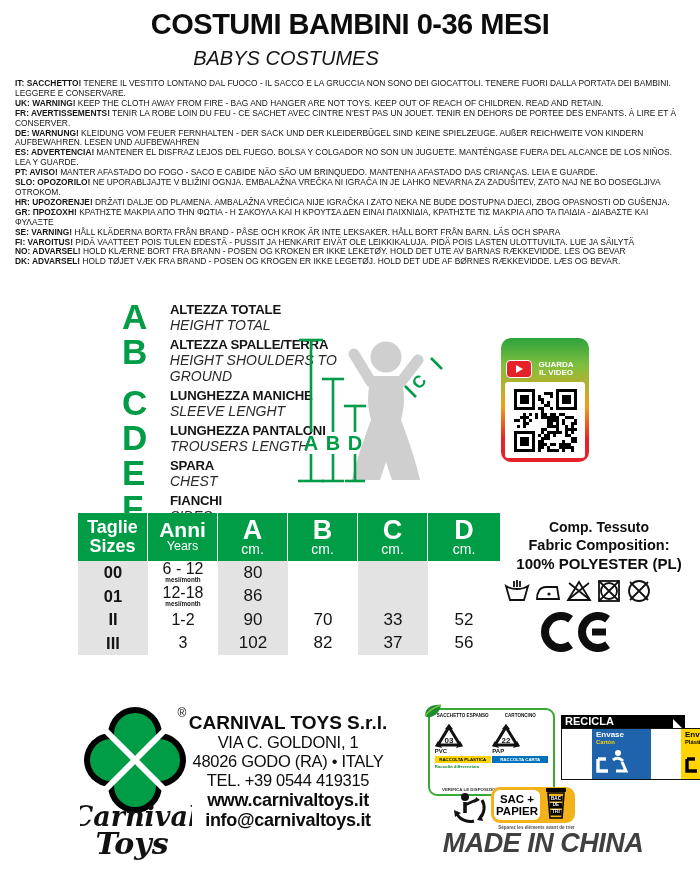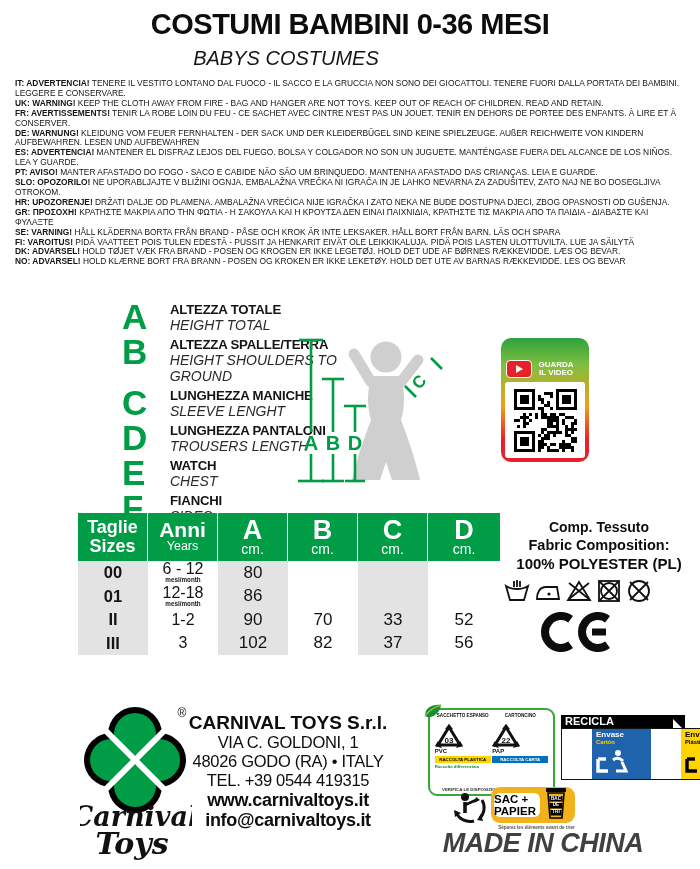--- a/index.html
+++ b/index.html
@@ -104,51 +104,51 @@
   .rc-blue{background:#1f63ac;color:#fff;}
   .rc-yellow{background:#ffd400;color:#000;}
   .rc-l1{font-size:8px;font-weight:800;line-height:8px;}
   .rc-l2{font-size:5.8px;font-weight:800;line-height:7px;}
   .rc-blue .rc-l2{color:#ffd400;}
 
   
   .triman{left:452px;top:788px;}
   .sac-badge{left:491px;top:787px;width:84px;height:36px;background:#f2b21b;border-radius:9px;
              display:flex;align-items:center;box-sizing:border-box;padding:3px;}
-  .sac-text{background:#fff;border-radius:6px;width:46px;height:24px;display:flex;flex-direction:column;
-            justify-content:center;font-size:11.5px;font-weight:800;line-height:12px;
+  .sac-text{background:#fff;border-radius:6px;width:46px;height:30px;display:flex;flex-direction:column;
+            align-items:center;justify-content:center;font-size:11.5px;font-weight:800;line-height:12px;
             color:#000;}
   .sac-bin{position:relative;width:32px;height:36px;margin-top:-6px;}
   .bin-lines{position:absolute;left:7px;top:12px;width:18px;text-align:center;color:#fff;
              font-size:4.6px;font-weight:800;line-height:6.4px;}
   .sac-note{left:489px;top:825px;width:95px;text-align:center;font-size:4.6px;font-weight:600;
             color:#555;}
   .made-in{left:428px;top:828px;width:230px;text-align:center;font-size:27px;font-weight:800;
            font-style:italic;color:#404040;letter-spacing:-0.5px;}
 </style>
 </head>
 <body>
 
 <div class="abs title">COSTUMI BAMBINI 0-36 MESI</div>
 <div class="abs subtitle">BABYS COSTUMES</div>
 
 <div class="abs warnings">
-  <p><b>IT: ADVERTENCIA!</b> <span>TENERE IL VESTITO LONTANO DAL FUOCO - IL SACCO E LA GRUCCIA NON SONO DEI GIOCATTOLI. TENERE FUORI DALLA PORTATA DEI BAMBINI. LEGGERE E CONSERVARE.</span></p>
+  <p><b>IT: SACCHETTO!</b> <span>TENERE IL VESTITO LONTANO DAL FUOCO - IL SACCO E LA GRUCCIA NON SONO DEI GIOCATTOLI. TENERE FUORI DALLA PORTATA DEI BAMBINI. LEGGERE E CONSERVARE.</span></p>
   <p><b>UK: WARNING!</b> <span>KEEP THE CLOTH AWAY FROM FIRE - BAG AND HANGER ARE NOT TOYS. KEEP OUT OF REACH OF CHILDREN. READ AND RETAIN.</span></p>
   <p><b>FR: AVERTISSEMENTS!</b> <span>TENIR LA ROBE LOIN DU FEU - CE SACHET AVEC CINTRE N'EST PAS UN JOUET. TENIR EN DEHORS DE PORTEE DES ENFANTS. À LIRE ET À CONSERVER.</span></p>
   <p><b>DE: WARNUNG!</b> <span>KLEIDUNG VOM FEUER FERNHALTEN - DER SACK UND DER KLEIDERBÜGEL SIND KEINE SPIELZEUGE. AUßER REICHWEITE VON KINDERN AUFBEWAHREN. LESEN UND AUFBEWAHREN</span></p>
   <p><b>ES: ADVERTENCIA!</b> <span>MANTENER EL DISFRAZ LEJOS DEL FUEGO. BOLSA Y COLGADOR NO SON UN JUGUETE. MANTÉNGASE FUERA DEL ALCANCE DE LOS NIÑOS. LEA Y GUARDE.</span></p>
   <p><b>PT: AVISO!</b> <span>MANTER AFASTADO DO FOGO - SACO E CABIDE NÃO SÃO UM BRINQUEDO. MANTENHA AFASTADO DAS CRIANÇAS. LEIA E GUARDE.</span></p>
   <p><b>SLO: OPOZORILO!</b> <span>NE UPORABLJAJTE V BLIŽINI OGNJA. EMBALAŽNA VREČKA NI IGRAČA IN JE LAHKO NEVARNA ZA ZADUŠITEV, ZATO NAJ NE BO DOSEGLJIVA OTROKOM.</span></p>
   <p><b>HR: UPOZORENJE!</b> <span>DRŽATI DALJE OD PLAMENA. AMBALAŽNA VREĆICA NIJE IGRAČKA I ZATO NEKA NE BUDE DOSTUPNA DJECI, ZBOG OPASNOSTI OD GUŠENJA.</span></p>
   <p><b>GR: ΠΡΟΣΟΧΗ!</b> <span>ΚΡΑΤΗΣΤΕ ΜΑΚΡΙΑ ΑΠΟ ΤΗΝ ΦΩΤΙΑ - Η ΣΑΚΟΥΛΑ ΚΑΙ Η ΚΡΟΥΤΣΑ ΔΕΝ ΕΙΝΑΙ ΠΑΙΧΝΙΔΙΑ, ΚΡΑΤΗΣΤΕ ΤΙΣ ΜΑΚΡΙΑ ΑΠΟ ΤΑ ΠΑΙΔΙΑ - ΔΙΑΒΑΣΤΕ ΚΑΙ ΦΥΛΑΞΤΕ</span></p>
   <p><b>SE: VARNING!</b> <span>HÅLL KLÄDERNA BORTA FRÅN BRAND - PÅSE OCH KROK ÄR INTE LEKSAKER. HÅLL BORT FRÅN BARN. LÄS OCH SPARA</span></p>
   <p><b>FI: VAROITUS!</b> <span>PIDÄ VAATTEET POIS TULEN EDESTÄ - PUSSIT JA HENKARIT EIVÄT OLE LEIKKIKALUJA. PIDÄ POIS LASTEN ULOTTUVILTA. LUE JA SÄILYTÄ</span></p>
+  <p><b>NO: ADVARSEL!</b> <span>HOLD KLÆRNE BORT FRA BRANN - POSEN OG KROKEN ER IKKE LEKETØY. HOLD DET UTE AV BARNAS RÆKKEVIDDE. LES OG BEVAR</span></p>
   <p><b>DK: ADVARSEL!</b> <span>HOLD TØJET VÆK FRA BRAND - POSEN OG KROGEN ER IKKE LEGETØJ. HOLD DET UDE AF BØRNES RÆKKEVIDDE. LÆS OG BEVAR.</span></p>
-  <p><b>NO: ADVARSEL!</b> <span>HOLD KLÆRNE BORT FRA BRANN - POSEN OG KROKEN ER IKKE LEKETØY. HOLD DET UTE AV BARNAS RÆKKEVIDDE. LES OG BEVAR</span></p>
 </div>
 
 <div class="abs legend">
   <div class="legend-item">
     <div class="legend-letter">A</div>
     <div>
         <div class="legend-it">ALTEZZA TOTALE</div>
          <div class="legend-en">HEIGHT TOTAL</div>
       </div>
   </div>
@@ -169,21 +169,21 @@
   <div class="legend-item">
     <div class="legend-letter">D</div>
     <div>
         <div class="legend-it">LUNGHEZZA PANTALONI</div>
          <div class="legend-en">TROUSERS LENGTH</div>
       </div>
   </div>
   <div class="legend-item">
     <div class="legend-letter">E</div>
     <div>
-        <div class="legend-it">WATCH</div>
+        <div class="legend-it">SPARA</div>
          <div class="legend-en">CHEST</div>
       </div>
   </div>
   <div class="legend-item">
     <div class="legend-letter">F</div>
     <div>
         <div class="legend-it">FIANCHI</div>
          <div class="legend-en">SIDES</div>
       </div>
   </div>

